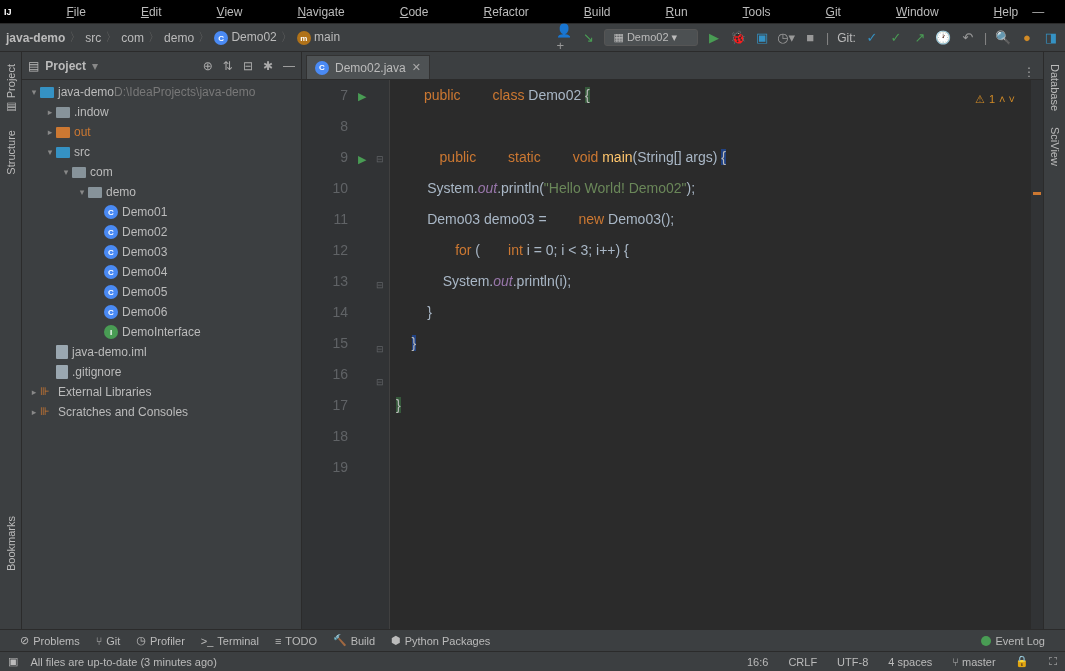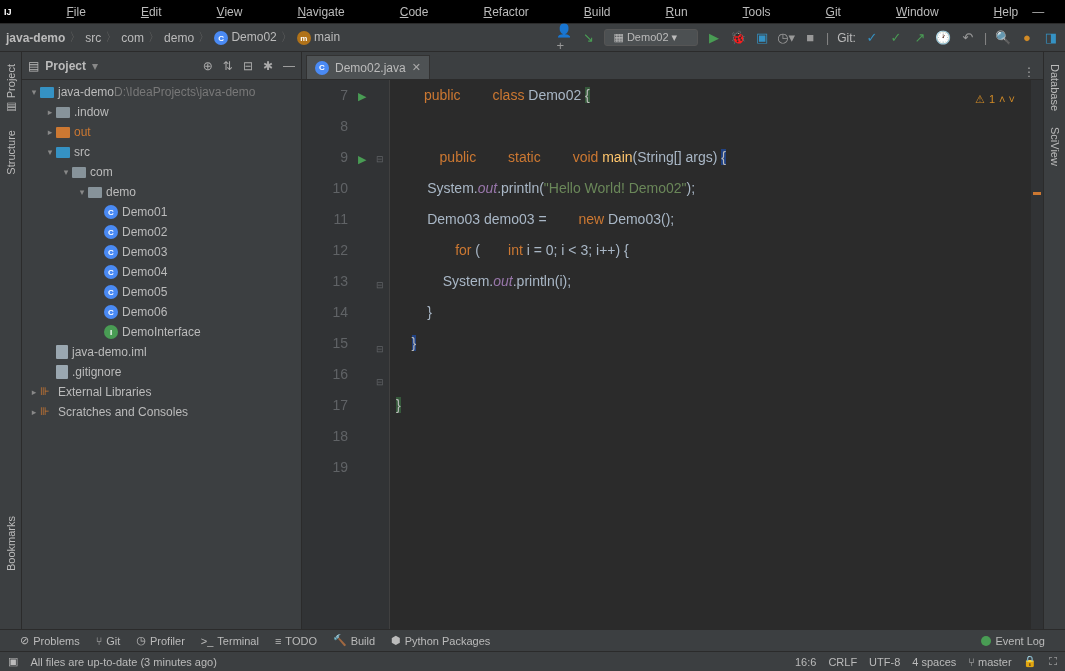--- a/index.html
+++ b/index.html
@@ -63,21 +63,21 @@
 .warn-line { position:absolute; right:2px; height:3px; width:8px; background:#cc7832; }
 .kw { color:#cc7832;margin-left:28px; }
 .str { color:#6a8759; }
 .field { color:#9876aa; font-style:italic; }
 .ident { color:#a9b7c6; }
 .method { color:#ffc66d; }
 .warn-badge { position:absolute; top:4px; right:16px; display:flex; align-items:center; gap:4px; color:#d28b26; font-size:11px; }
 .caret-hl { background:#214283; }
 .match-hl { background:#36593b; }
 .statusbar { height:20px; background:#3c3f41; border-top:1px solid #2b2b2b; display:flex; align-items:center; padding:0 8px; font-size:11px; gap:12px; }
-.statusbar .right { margin-left:auto; display:flex; gap:12px; align-items:center; }
+.statusbar .right { margin-left:auto; display:flex; gap:20px; align-items:center; }
 .bottom-tabs { height:22px; background:#3c3f41; display:flex; align-items:center; gap:16px; padding:0 20px; border-top:1px solid #2b2b2b; font-size:11px; }
 .bottom-tabs .item { display:flex; align-items:center; gap:4px; cursor:pointer; }
 .bottom-tabs .right { margin-left:auto; }
 .badge-green { width:10px; height:10px; border-radius:50%; background:#499c54; display:inline-block; }
 </style>
 </head>
 <body>
 
 <div class="titlebar">
   <div class="logo">IJ</div>

